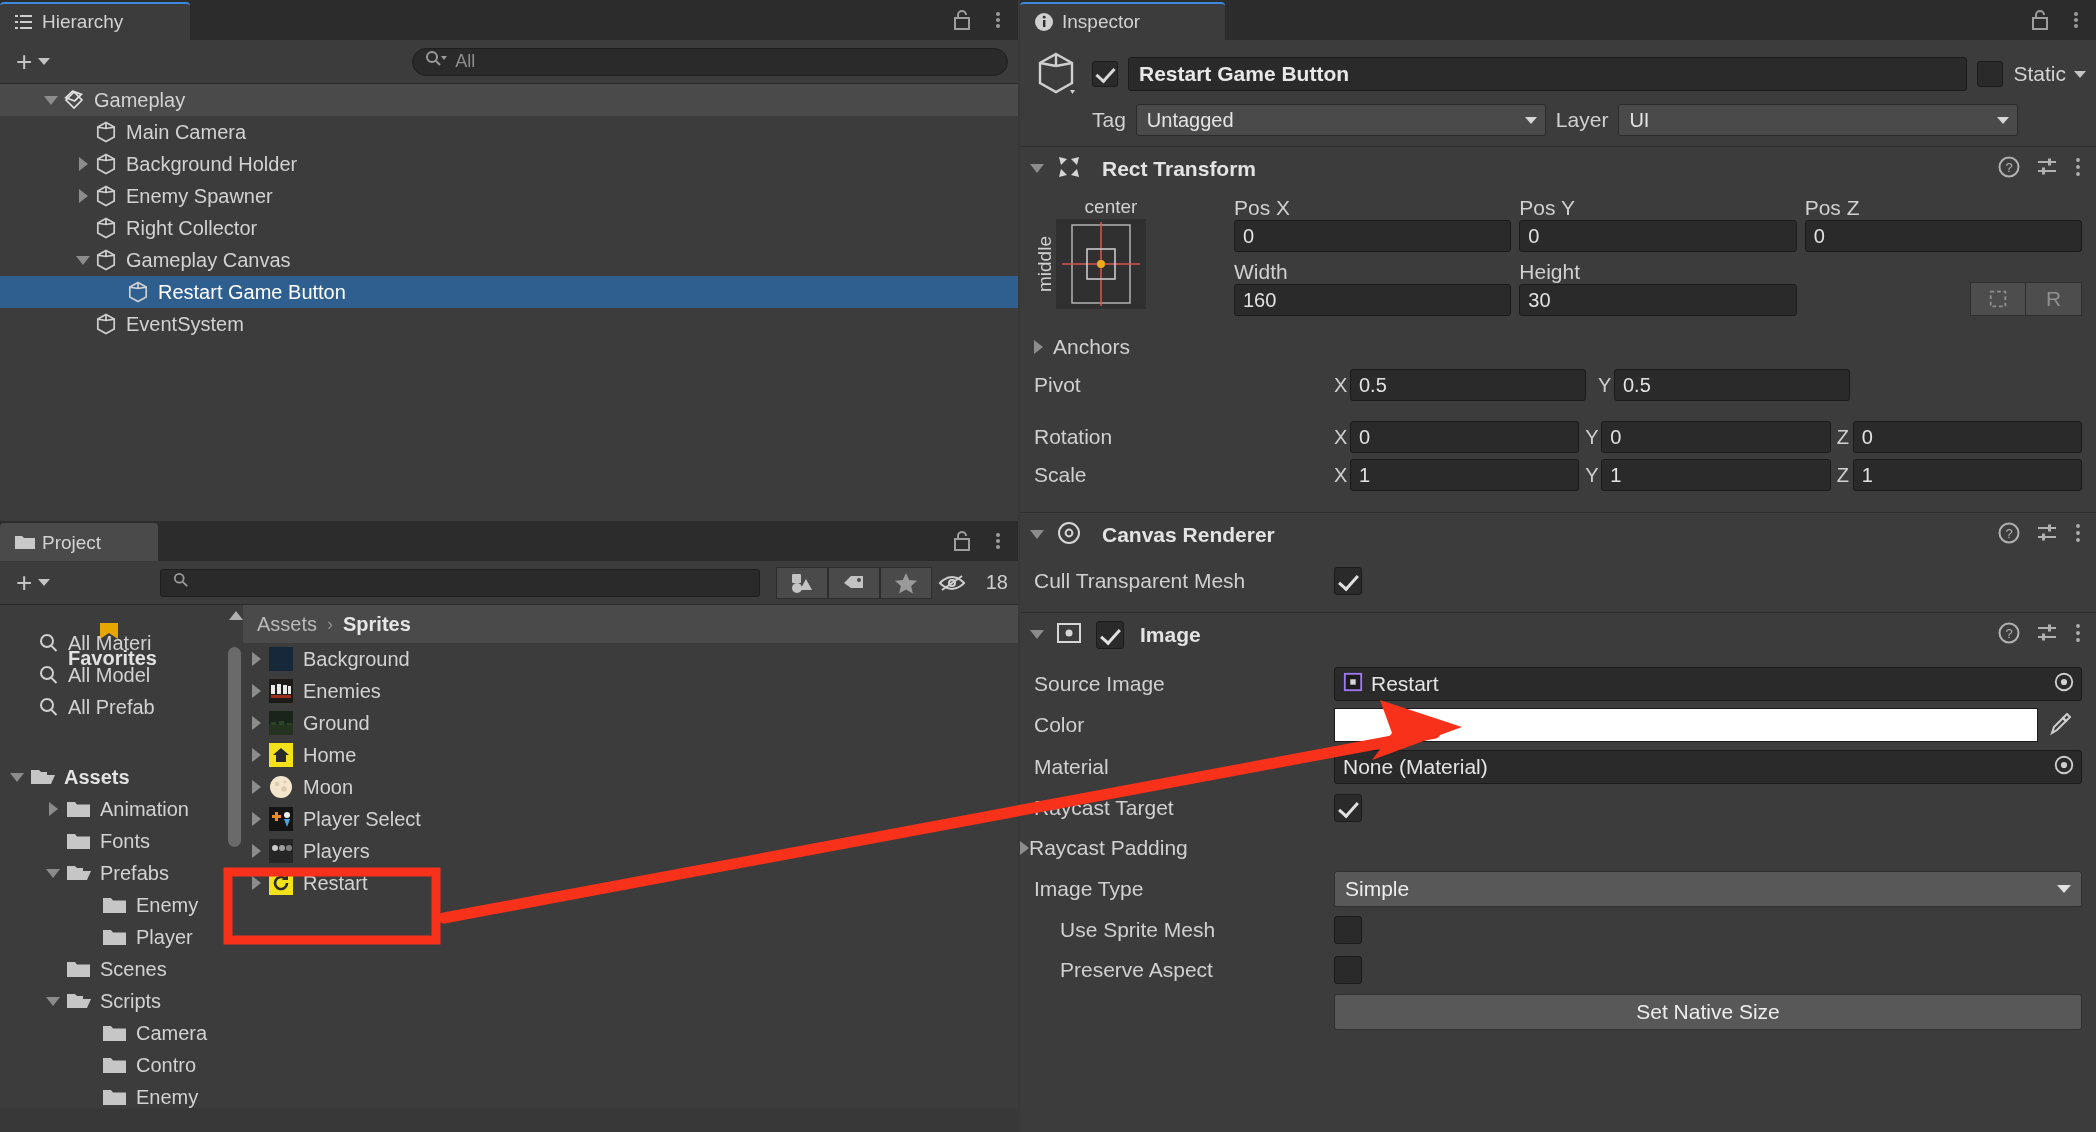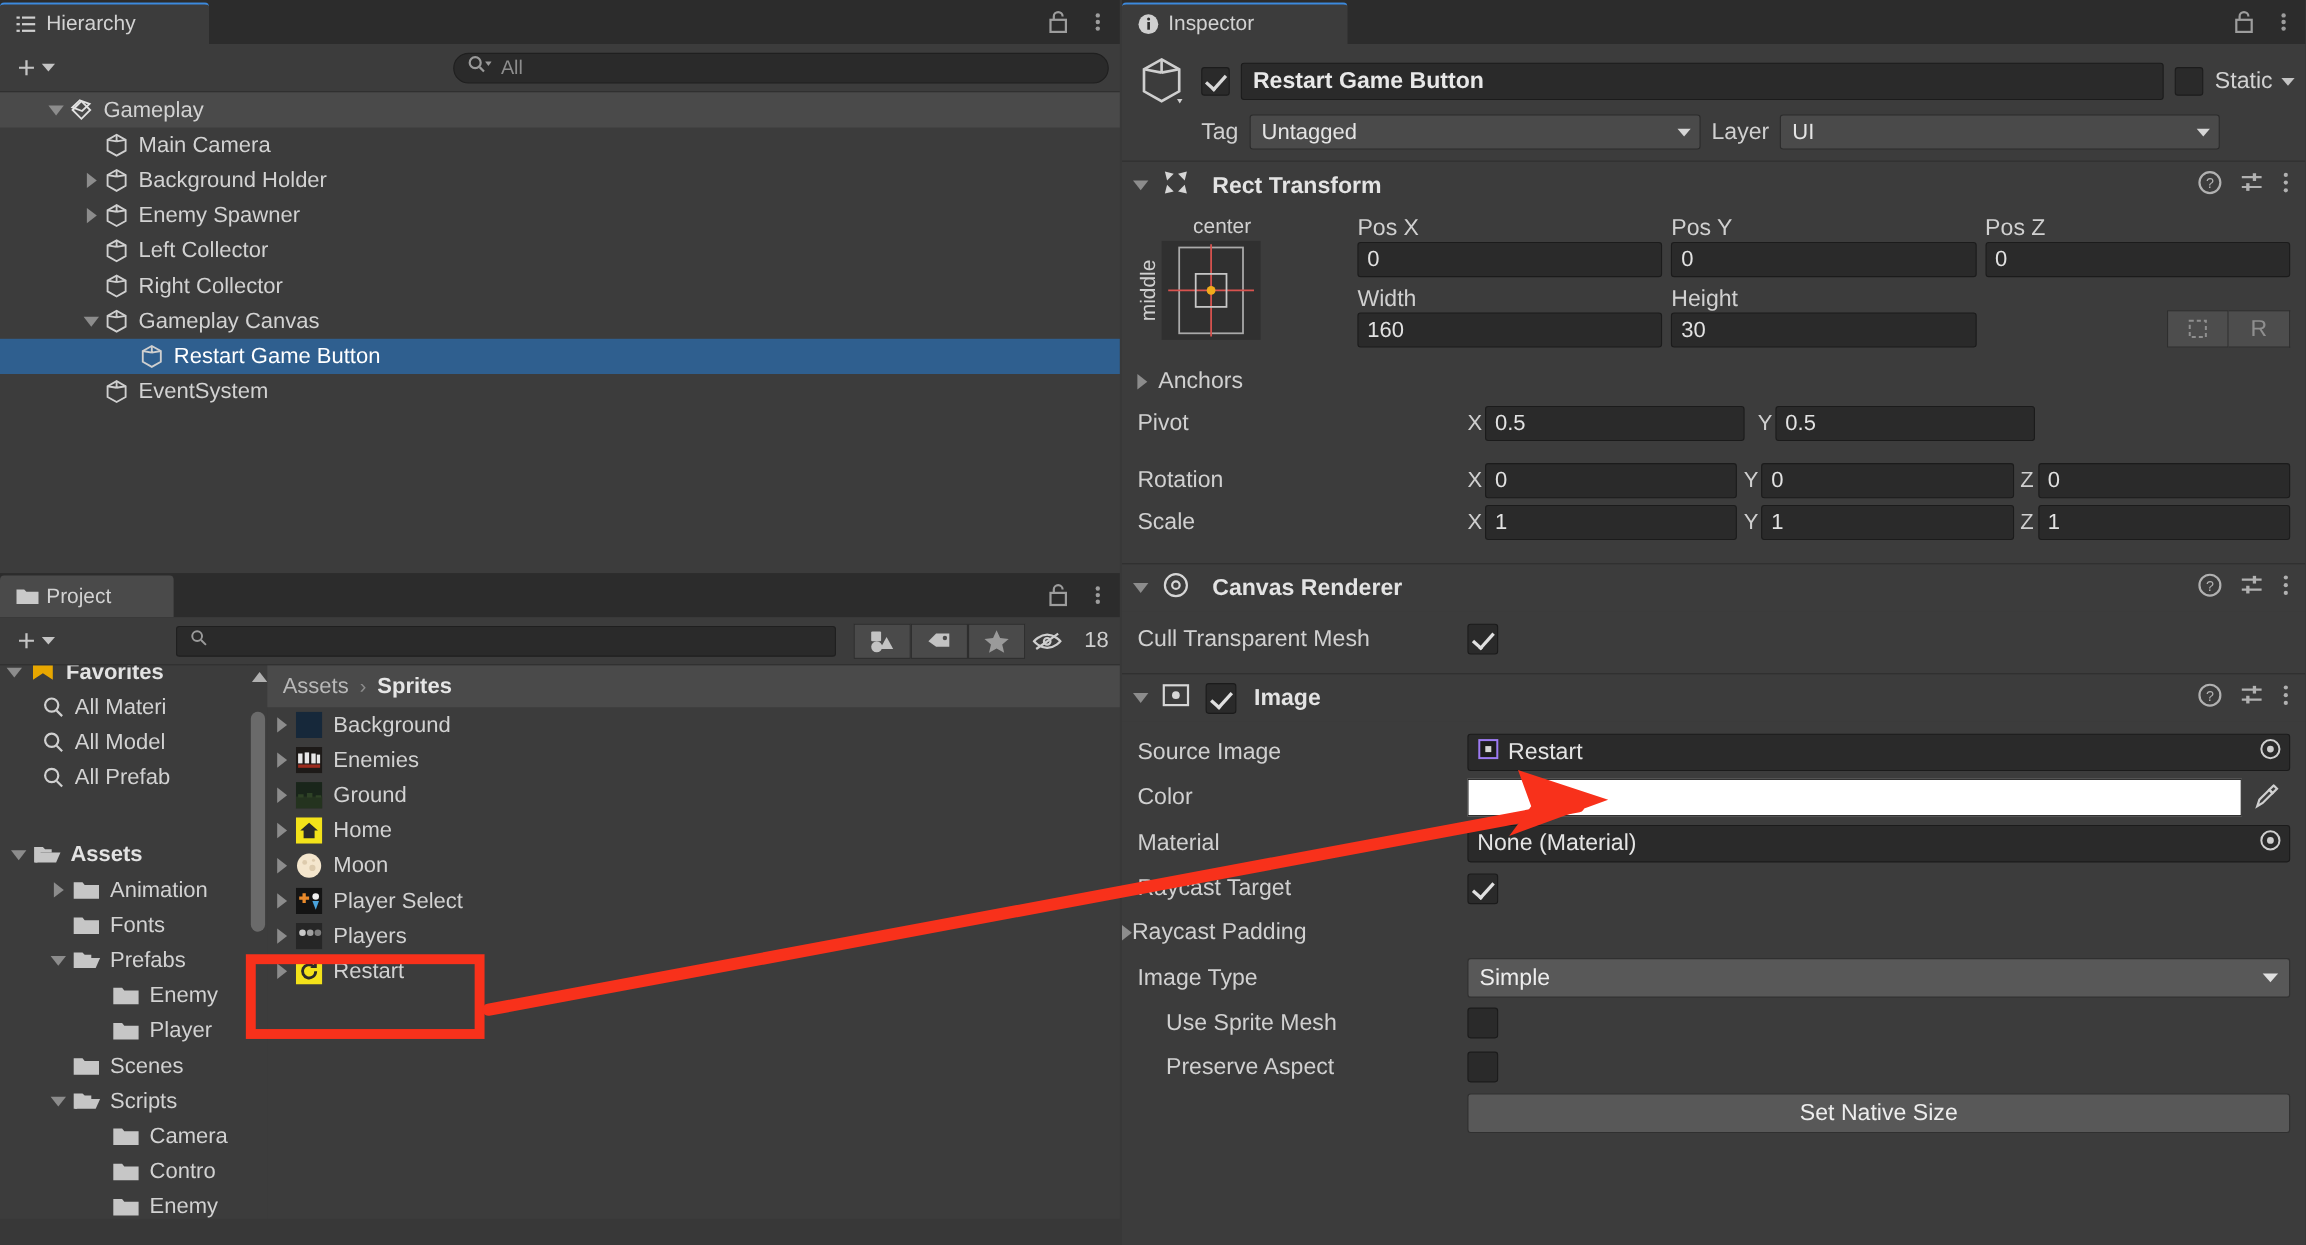--- a/index.html
+++ b/index.html
@@ -254,33 +254,20 @@
         <span style="width:72px;flex:0 0 72px"></span>
         <span class="twirl">
           <span style="width:16px"></span>
         </span>
         <span class="cube"><svg viewBox="0 0 24 24" width="24" height="24">
             <g fill="none" stroke="#cfcfcf" stroke-width="1.7">
               <path d="M12 2.5l8.2 4.6v9.8L12 21.5l-8.2-4.6V7.1z"></path>
               <path d="M12 2.5v6M12 8.5l8.2-1.4M12 8.5L3.8 7.1"></path>
             </g>
           </svg></span>
-        <span>Left Collector</span>
-      </div>
-      <div class="hrow">
-        <span style="width:72px;flex:0 0 72px"></span>
-        <span class="twirl">
-          <span style="width:16px"></span>
-        </span>
-        <span class="cube"><svg viewBox="0 0 24 24" width="24" height="24">
-            <g fill="none" stroke="#cfcfcf" stroke-width="1.7">
-              <path d="M12 2.5l8.2 4.6v9.8L12 21.5l-8.2-4.6V7.1z"></path>
-              <path d="M12 2.5v6M12 8.5l8.2-1.4M12 8.5L3.8 7.1"></path>
-            </g>
-          </svg></span>
         <span>Right Collector</span>
       </div>
       <div class="hrow">
         <span style="width:72px;flex:0 0 72px"></span>
         <span class="twirl">
           <span class="tri-d"></span>
         </span>
         <span class="cube"><svg viewBox="0 0 24 24" width="24" height="24">
             <g fill="none" stroke="#cfcfcf" stroke-width="1.7">
               <path d="M12 2.5l8.2 4.6v9.8L12 21.5l-8.2-4.6V7.1z"></path>
@@ -397,21 +384,21 @@
             </g>
           </svg>
         <span>18</span>
       </div>
     </div>
   </div>
 
   <div id="proj-body">
     <div id="proj-left">
       <div id="proj-fav">
-          <div class="frow bold" style="margin-top: -10px;">
+          <div class="frow bold" style="margin-top: -10px; flex-direction: column;">
             <span class="twirl">
               <span class="tri-d"></span>
             </span>
             <span class="folder"><svg viewBox="0 0 26 22" width="26" height="22">
                 <path d="M4 2h18v16l-9-6-9 6z" fill="#e8a700"></path>
               </svg></span>
             <span>Favorites</span>
           </div>
           <div class="frow">
             <span style="width:38px;flex:0 0 38px"></span>

